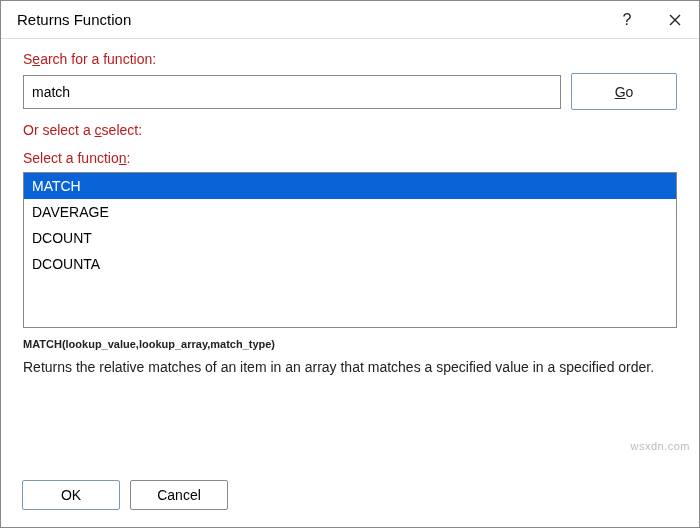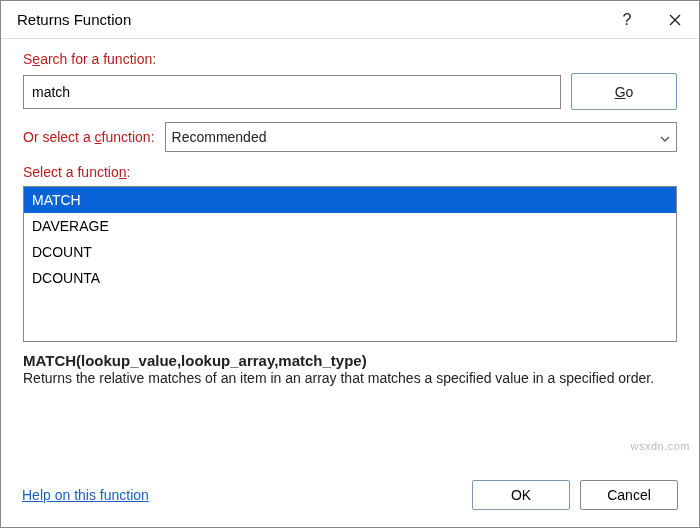--- a/index.html
+++ b/index.html
@@ -25,21 +25,21 @@
     .cat-select .chev { color: #555; }
 
     .func-list-wrap { position: relative; border: 1px solid #888; height: 156px; overflow: hidden; margin-bottom: 10px; }
     .func-list { height: 100%; overflow-y: scroll; }
     .func-item { padding: 2px 8px; font-size: 14px; color: #000; line-height: 22px; cursor: default; }
     .func-item.selected { background: #0a63d6; color: #fff; }
 
     .func-list::-webkit-scrollbar { width: 18px; background: #f0f0f0; }
     .func-list::-webkit-scrollbar-thumb { background: #c7c7c7; border: 1px solid #b0b0b0; }
 
-    .sig { font-weight: 700; font-size: 15px; margin-bottom: 0; }
+    .sig { font-weight: 700; font-size: 11px; margin-bottom: 8px; }
     .desc { font-size: 14px; line-height: 1.3; color: #222; }
 
     .footer { position: absolute; bottom: 0; left: 0; right: 0; padding: 14px 22px 18px 22px; display: flex; align-items: center; gap: 10px; }
     .help-link { color: #1a5fc2; font-size: 14px; text-decoration: underline; flex: 1; }
     .btn { width: 98px; height: 30px; border: 1px solid #888; background: #fff; font-size: 14px; border-radius: 2px; }
     .btn.primary { border: 1px solid #7a99b8; }
 
     .watermark { position: absolute; bottom: 76px; right: 10px; font-size: 11px; color: #bbb; letter-spacing: 0.5px; pointer-events: none; margin-left: 48px; }
   </style>
 </head>
@@ -64,48 +64,39 @@
   </span>
   <div class="row">
     <input class="search-input" type="text" value="match" style="">
     <button class="go-btn">
       <span class="u">G</span><span>o</span>
     </button>
   </div>
 
   <div class="row">
     <span class="label" style="margin-bottom:0">
-      <span>Or select a </span><span class="u">c</span><span>function:</span>
+      <span>Or select a </span><span class="u">c</span><span>select:</span>
     </span>
-    <div class="cat-select">
-      <span>Recommended</span>
-      <span class="chev">
-        <svg width="10" height="6" viewBox="0 0 10 6">
-            <path d="M1 1 L5 5 L9 1" fill="none" stroke="#555" stroke-width="1.3"></path>
-          </svg>
-      </span>
-    </div>
   </div>
 
   <span class="label">
     <span>Select a functio</span><span class="u">n</span><span>:</span>
   </span>
   <div class="func-list-wrap">
     <div class="func-list" id="func-list">
         <div class="func-item selected">MATCH</div>
         <div class="func-item">DAVERAGE</div>
         <div class="func-item">DCOUNT</div>
         <div class="func-item">DCOUNTA</div>
       </div>
   </div>
 
   <div class="sig">MATCH(lookup_value,lookup_array,match_type)</div>
   <div class="desc">Returns the relative matches of an item in an array that matches a specified value in a specified order.</div>
 
 </div>
 
 <div class="footer">
-  <a class="help-link" href="#">Help on this function</a>
   <button class="btn primary">OK</button>
   <button class="btn">Cancel</button>
 </div>
 
 <div class="watermark">wsxdn.com</div>
 
 </body></html>

